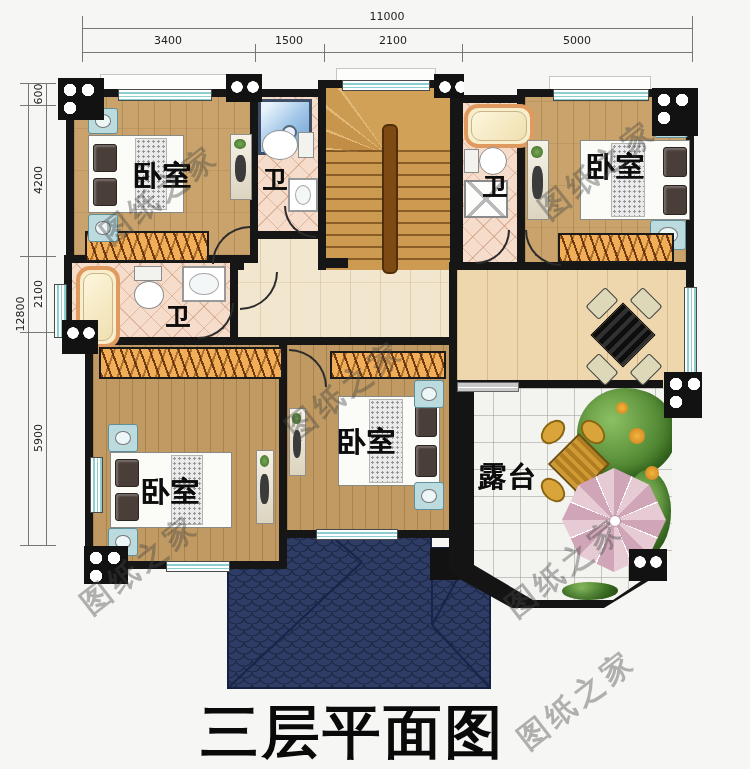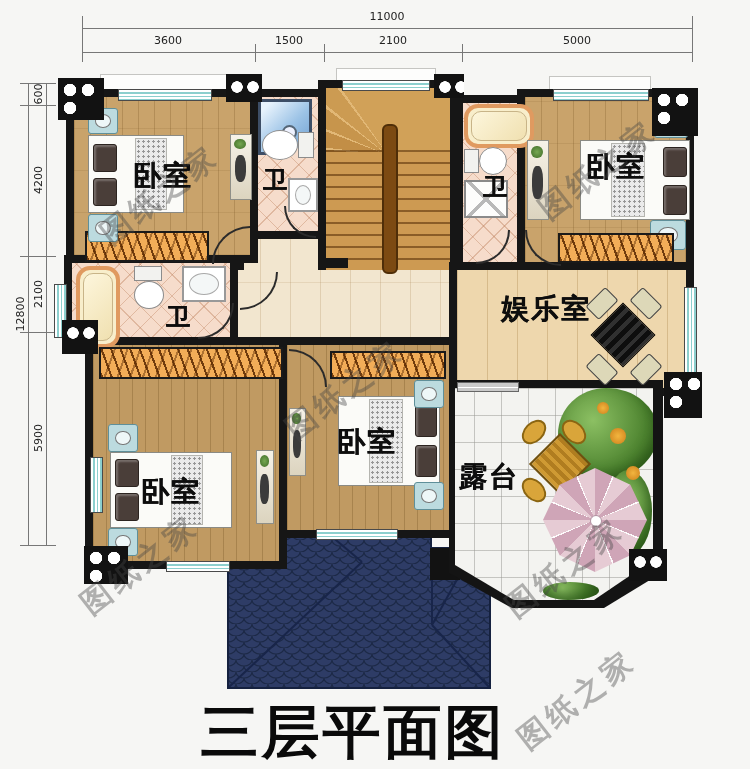--- a/index.html
+++ b/index.html
@@ -127,21 +127,21 @@
 <div id="canvas">
 
   <div class="hline" style="left:82px;top:28px;width:610px"></div>
   <div class="hline" style="left:82px;top:52px;width:610px"></div>
   <div class="vline" style="left:82px;top:16px;height:46px"></div>
   <div class="vline" style="left:692px;top:16px;height:46px"></div>
   <div class="vline" style="left:255px;top:44px;height:18px"></div>
   <div class="vline" style="left:324px;top:44px;height:18px"></div>
   <div class="vline" style="left:462px;top:44px;height:18px"></div>
   <div class="dlab" style="left:387px;top:16px">11000</div>
-  <div class="dlab" style="left:168px;top:40px">3600</div>
+  <div class="dlab" style="left:168px;top:40px">3400</div>
   <div class="dlab" style="left:289px;top:40px">1500</div>
   <div class="dlab" style="left:393px;top:40px">2100</div>
   <div class="dlab" style="left:577px;top:40px">5000</div>
 
   <div class="vline" style="left:28px;top:83px;height:462px"></div>
   <div class="vline" style="left:46px;top:83px;height:462px"></div>
   <div class="hline" style="left:20px;top:83px;width:36px"></div>
   <div class="hline" style="left:20px;top:105px;width:36px"></div>
   <div class="hline" style="left:20px;top:256px;width:36px"></div>
   <div class="hline" style="left:20px;top:332px;width:36px"></div>
@@ -179,21 +179,21 @@
     <div class="rail" style="left:56px;top:36px;width:12px;height:146px"></div>
   </div>
   <div class="room f-tile" style="left:455px;top:95px;width:78px;height:183px"></div>
   <div class="room f-wood" style="left:517px;top:89px;width:177px;height:189px"></div>
   <div class="room f-tile" style="left:64px;top:255px;width:174px;height:98px"></div>
   <div class="room f-wood2" style="left:85px;top:337px;width:202px;height:232px"></div>
   <div class="room f-wood2" style="left:279px;top:337px;width:178px;height:201px"></div>
   <div class="room f-wood3" style="left:449px;top:262px;width:245px;height:134px"></div>
 
   <div class="terr-wall" style="left:441px;top:380px;width:230px;height:230px"></div>
-  <div class="terr-floor" style="left:447px;top:388px;width:214px;height:212px">
+  <div class="terr-floor" style="left:466px;top:388px;width:214px;height:212px">
     <div class="green" style="left:111px;top:0;width:100px;height:92px"></div>
     <div class="green" style="left:159px;top:82px;width:46px;height:86px"></div>
     <div class="green" style="left:96px;top:194px;width:56px;height:18px"></div>
     <div class="flower" style="left:163px;top:40px;width:16px;height:16px"></div>
     <div class="flower" style="left:179px;top:78px;width:14px;height:14px"></div>
     <div class="flower" style="left:150px;top:14px;width:12px;height:12px"></div>
     <div class="ttab" style="left:91px;top:54px;width:40px;height:40px"></div>
     <div class="tchair" style="left:73px;top:34px;width:24px;height:16px;transform:rotate(-45deg)"></div>
     <div class="tchair" style="left:113px;top:34px;width:24px;height:16px;transform:rotate(45deg)"></div>
     <div class="tchair" style="left:73px;top:92px;width:24px;height:16px;transform:rotate(45deg)"></div>
@@ -299,21 +299,20 @@
   <div class="post post4" style="left:664px;top:372px;width:38px;height:46px"></div>
   <div class="post post2" style="left:629px;top:549px;width:38px;height:32px"></div>
 
   <div class="rlabel" style="left:163px;top:176px;font-size:28px">卧室</div>
   <div class="rlabel" style="left:276px;top:180px;font-size:24px">卫</div>
   <div class="rlabel" style="left:496px;top:187px;font-size:24px">卫</div>
   <div class="rlabel" style="left:616px;top:167px;font-size:28px">卧室</div>
   <div class="rlabel" style="left:179px;top:317px;font-size:24px">卫</div>
   <div class="rlabel" style="left:171px;top:492px;font-size:28px">卧室</div>
   <div class="rlabel" style="left:367px;top:442px;font-size:28px">卧室</div>
-  <div class="rlabel" style="left:546px;top:309px;font-size:28px">娱乐室</div>
 
   <div class="wm" style="left:160px;top:195px">图纸之家</div>
   <div class="wm" style="left:598px;top:170px">图纸之家</div>
   <div class="wm" style="left:345px;top:390px">图纸之家</div>
   <div class="wm" style="left:140px;top:565px">图纸之家</div>
   <div class="wm" style="left:565px;top:568px">图纸之家</div>
   <div class="wm" style="left:577px;top:700px">图纸之家</div>
 
   <div class="title" style="left:353px;top:694px">三层平面图</div>
 

